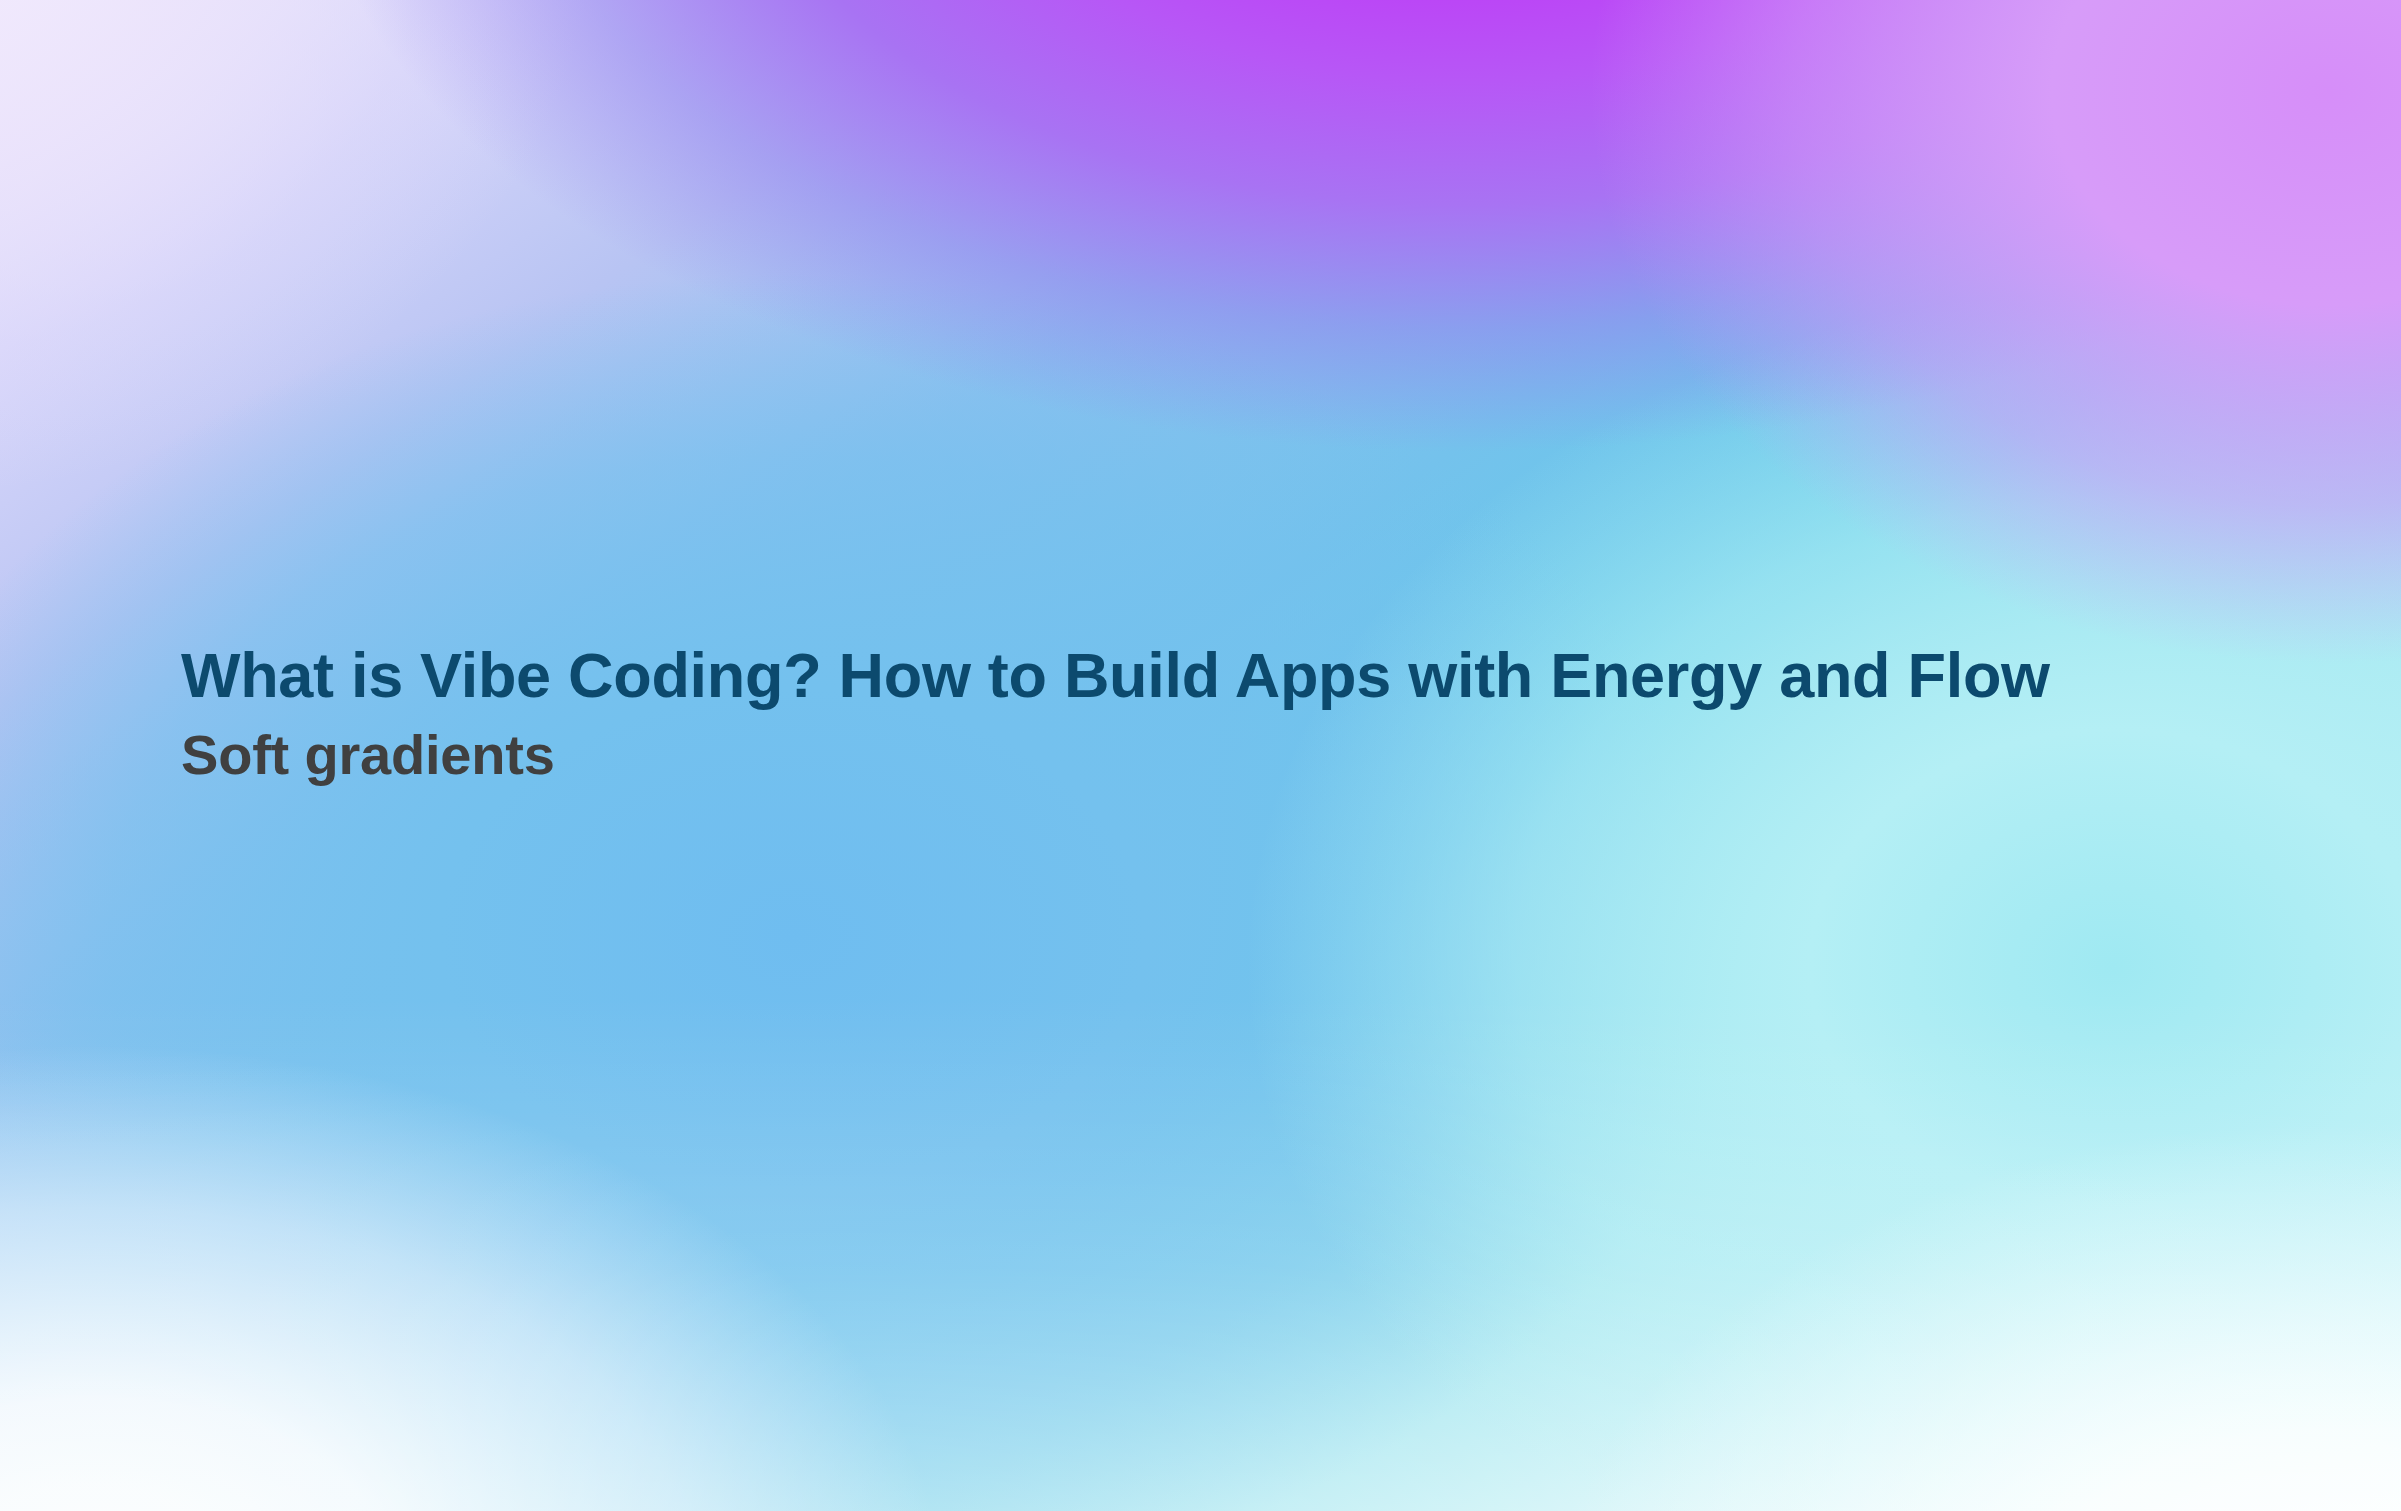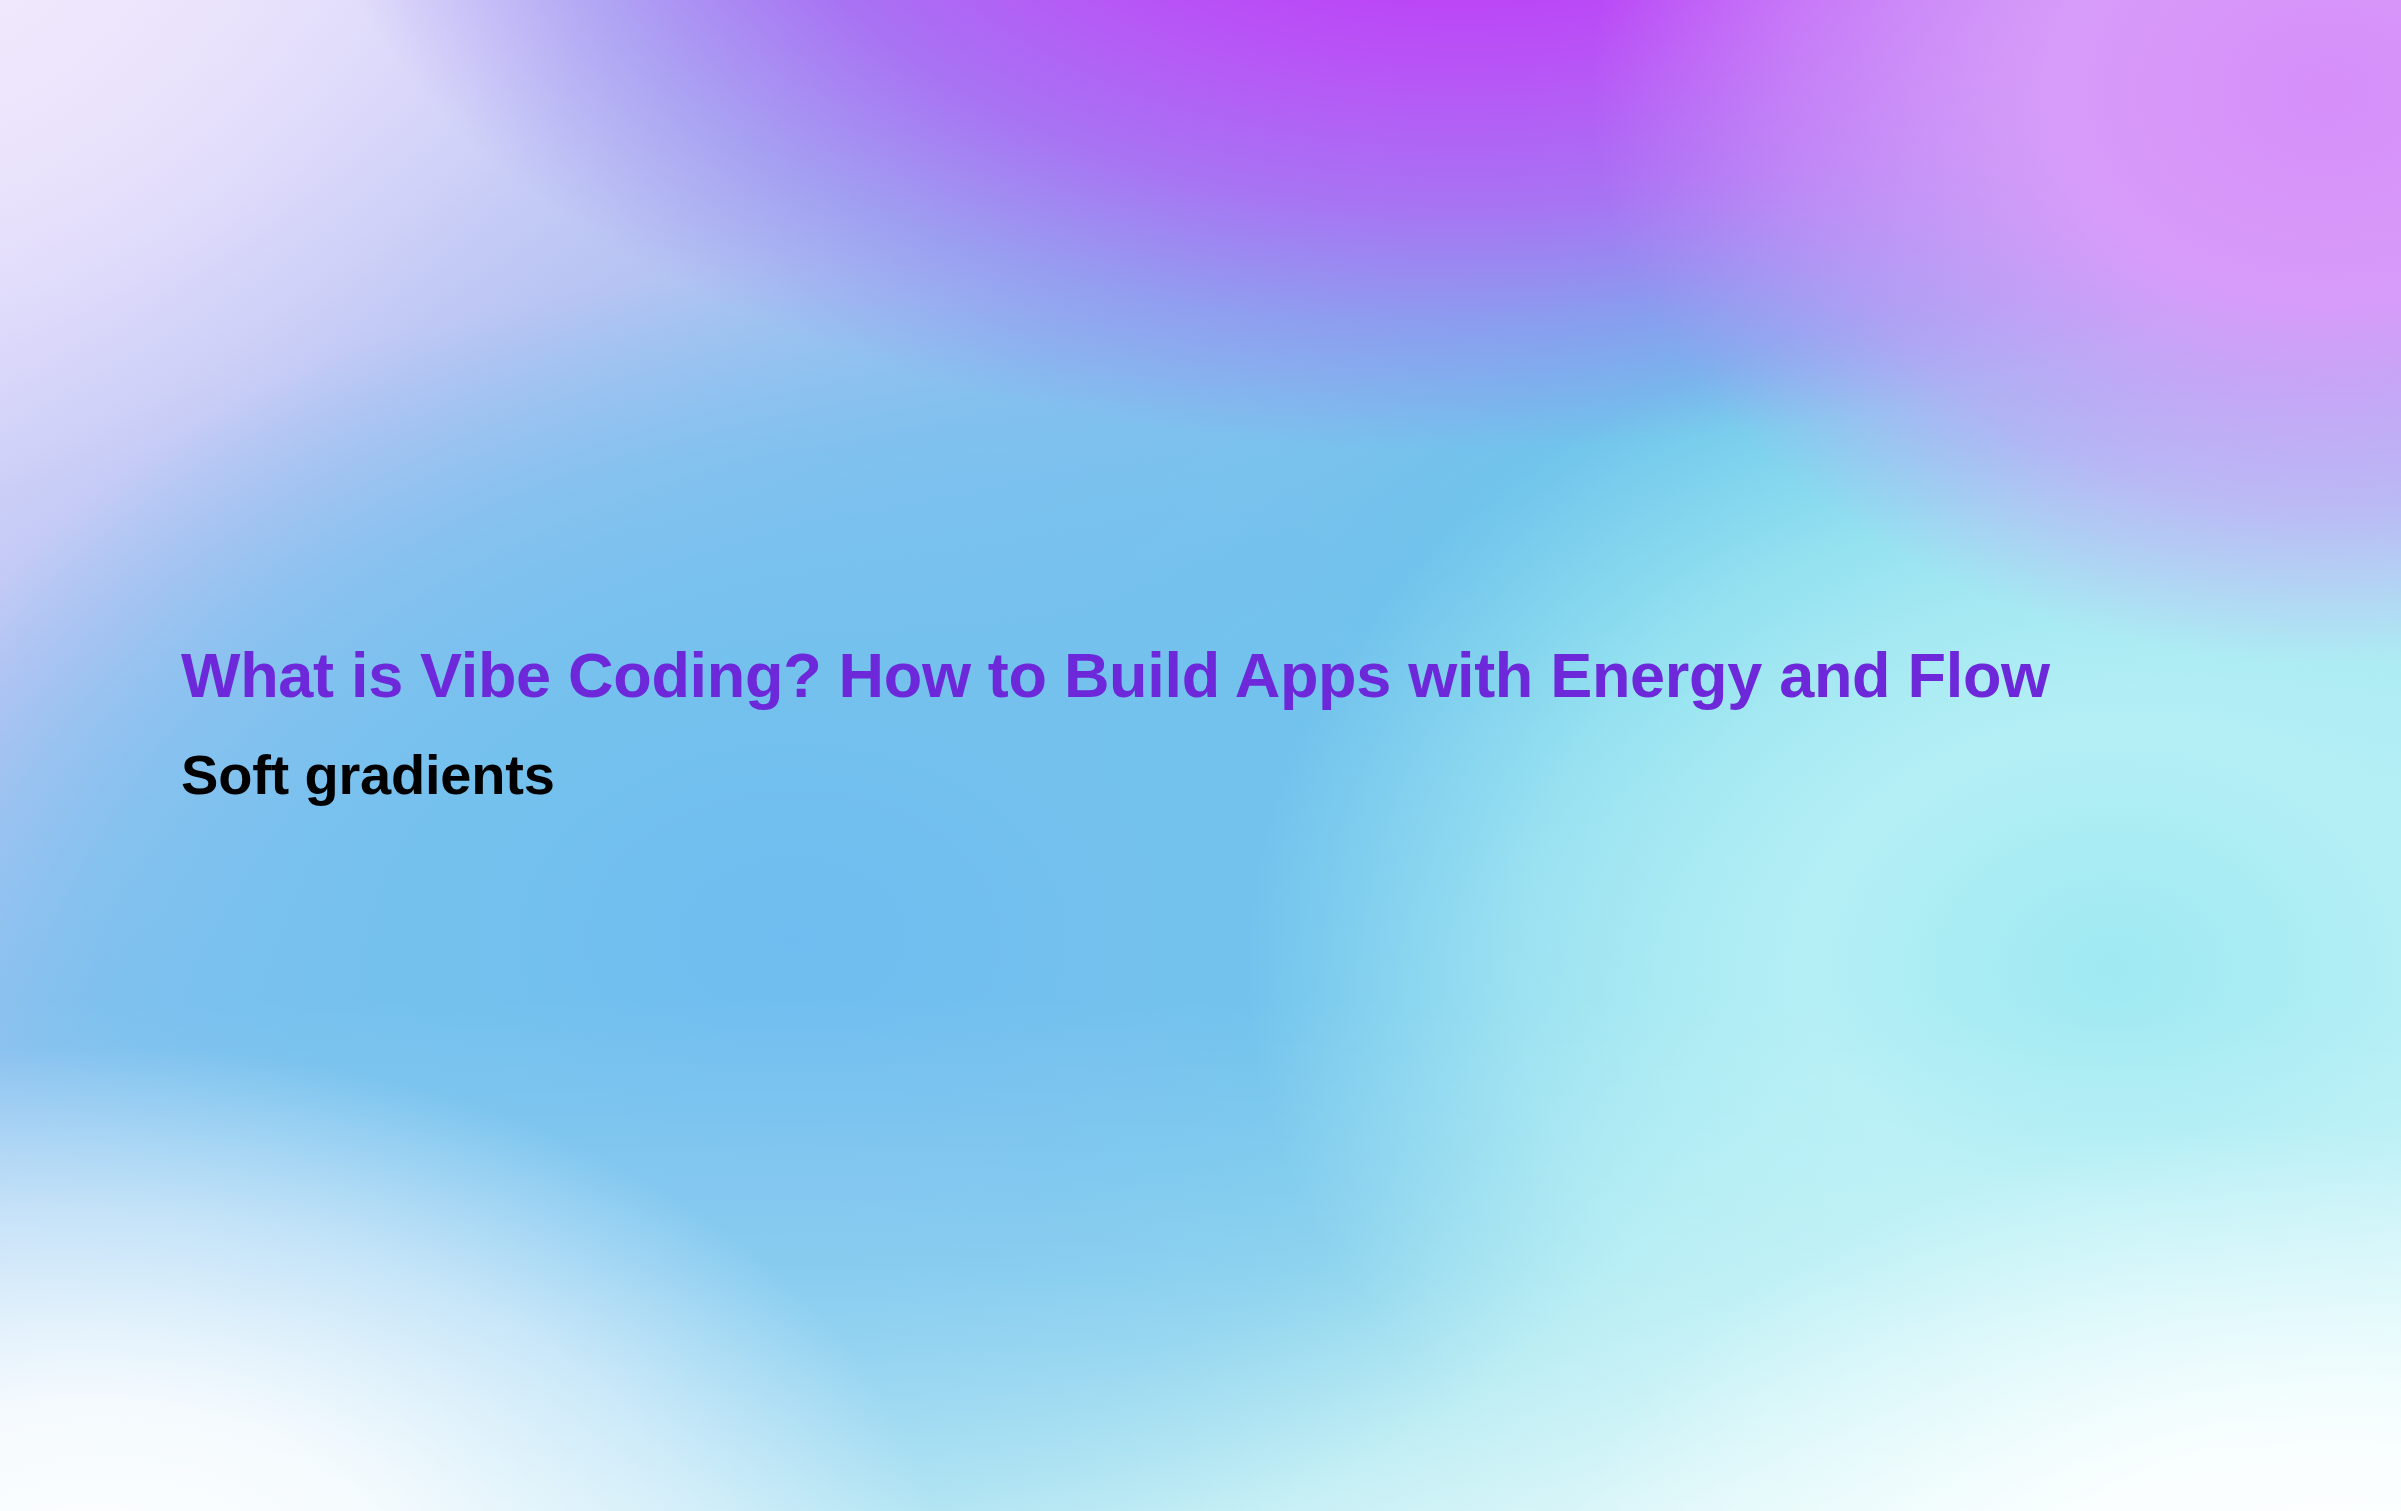--- a/index.html
+++ b/index.html
@@ -123,31 +123,31 @@
     left: 181px;
     top: 642px;
     width: 1883px;
     z-index: 10;
   }
 
   .hero-title {
     font-size: 63px;
     font-weight: bold;
     line-height: 1.06;
-    color: #6d28d9;
+    color: #0c4a6e;
     letter-spacing: -0.3px;
     white-space: nowrap;
-    margin: 0 0 36px 0;
+    margin: 0 0 16px 0;
   }
 
   .hero-subtitle {
     font-size: 56px;
     font-weight: bold;
     line-height: 1.08;
-    color: #000000;
+    color: #404040;
     letter-spacing: -0.2px;
     white-space: nowrap;
     margin: 0;
   }
 </style>
 </head>
 <body>
 
 <div class="hero">
 

